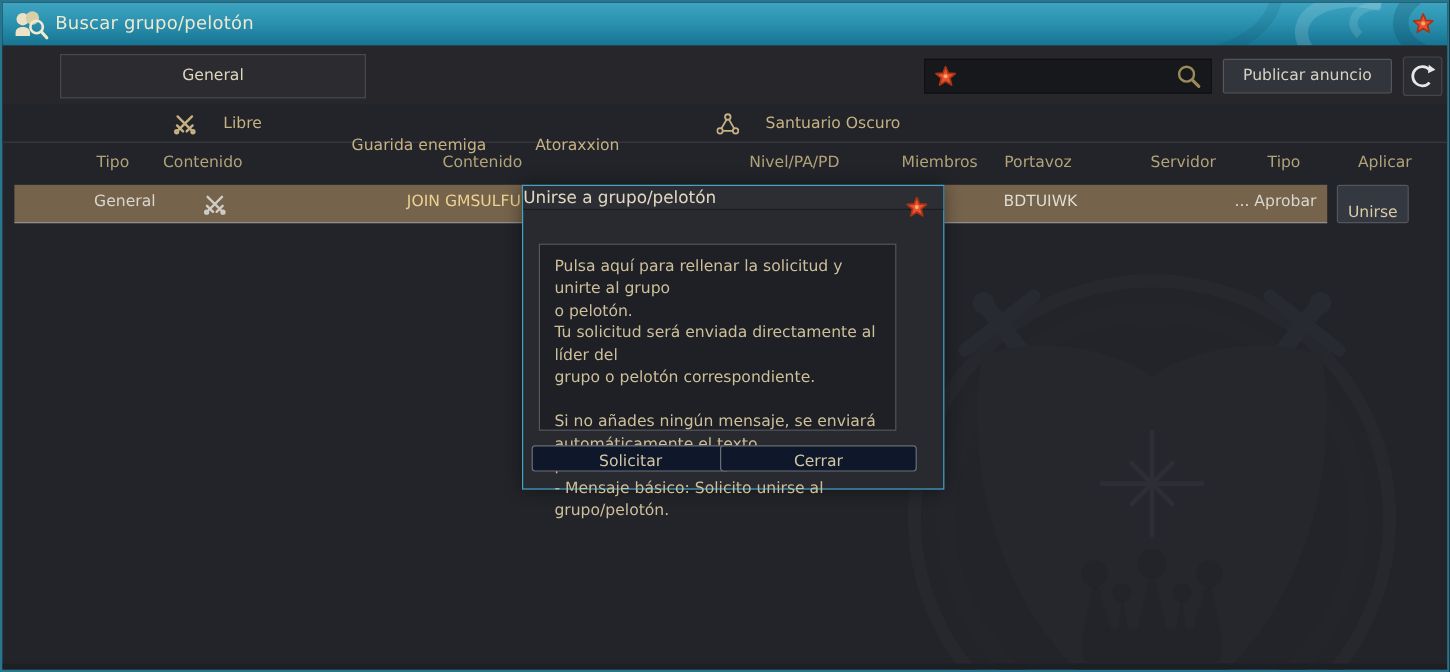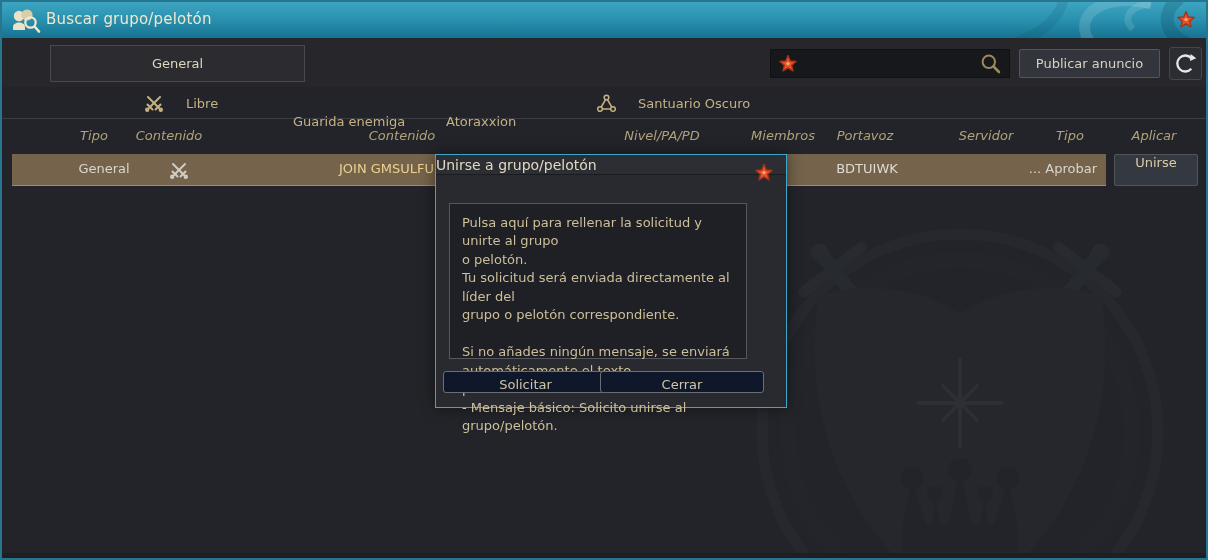--- a/index.html
+++ b/index.html
@@ -65,37 +65,37 @@
   .filter {
     position:absolute; top:5px; height:22px;
     display:flex; align-items:center; gap:22px;
     color:#c5b183; font-size:13px; cursor:pointer;
   }
   .f-libre { left:142px; } .f-guarida { left:291px;flex-direction:column; }
   .f-atorax { left:444px;flex-direction:column; } .f-santuario { left:595px;align-items:center; }
 
   
   .thead { position:absolute; top:126px; height:18px; font-size:13px; color:#b1a278; }
-  .th { position:absolute; transform:translateX(-50%); white-space:nowrap;font-style:italic; }
+  .th { position:absolute; transform:translateX(-50%); white-space:nowrap; }
 
   .row {
     position:absolute; left:10px; top:152px; width:1094px; height:32px;
     background:#75634b; border-bottom:1px solid #8e8f90;
   }
   .cell { position:absolute; top:7px; font-size:13px; white-space:nowrap; }
   .c-tipo { left:92px; transform:translateX(-50%); color:#d9d6cf; }
   .c-swords { left:157px; top:6px; }
   .c-contenido { left:327px; color:#ecd291; }
   .c-portavoz { left:855px; transform:translateX(-50%); color:#dfdcd4; }
   .c-aprobar { left:1085px; transform:translateX(-100%); color:#d9d6cf; }
   .join-btn {
-    position:absolute; left:1112px; top:152px; width:84px; height:32px;
+    position:absolute; left:1112px; top:152px; width:60px; height:32px;
     background:#343841; border:1px solid #52555c; border-radius:2px;
     color:#d9cba4; font-size:13px;
-    display:flex; align-items:flex-start; justify-content:center; cursor:pointer;
+    display:flex; align-items:flex-end; justify-content:center; cursor:pointer;
   }
 
   
   .emblem { position:absolute; left:698px; top:170px; pointer-events:none; }
 
   
   .modal {
     position:absolute; left:433px; top:152px; width:352px; height:254px;
     background:#292a30; border:1px solid #3ea6c6; z-index:10;
     box-shadow:0 0 14px rgba(0,0,0,.45);

